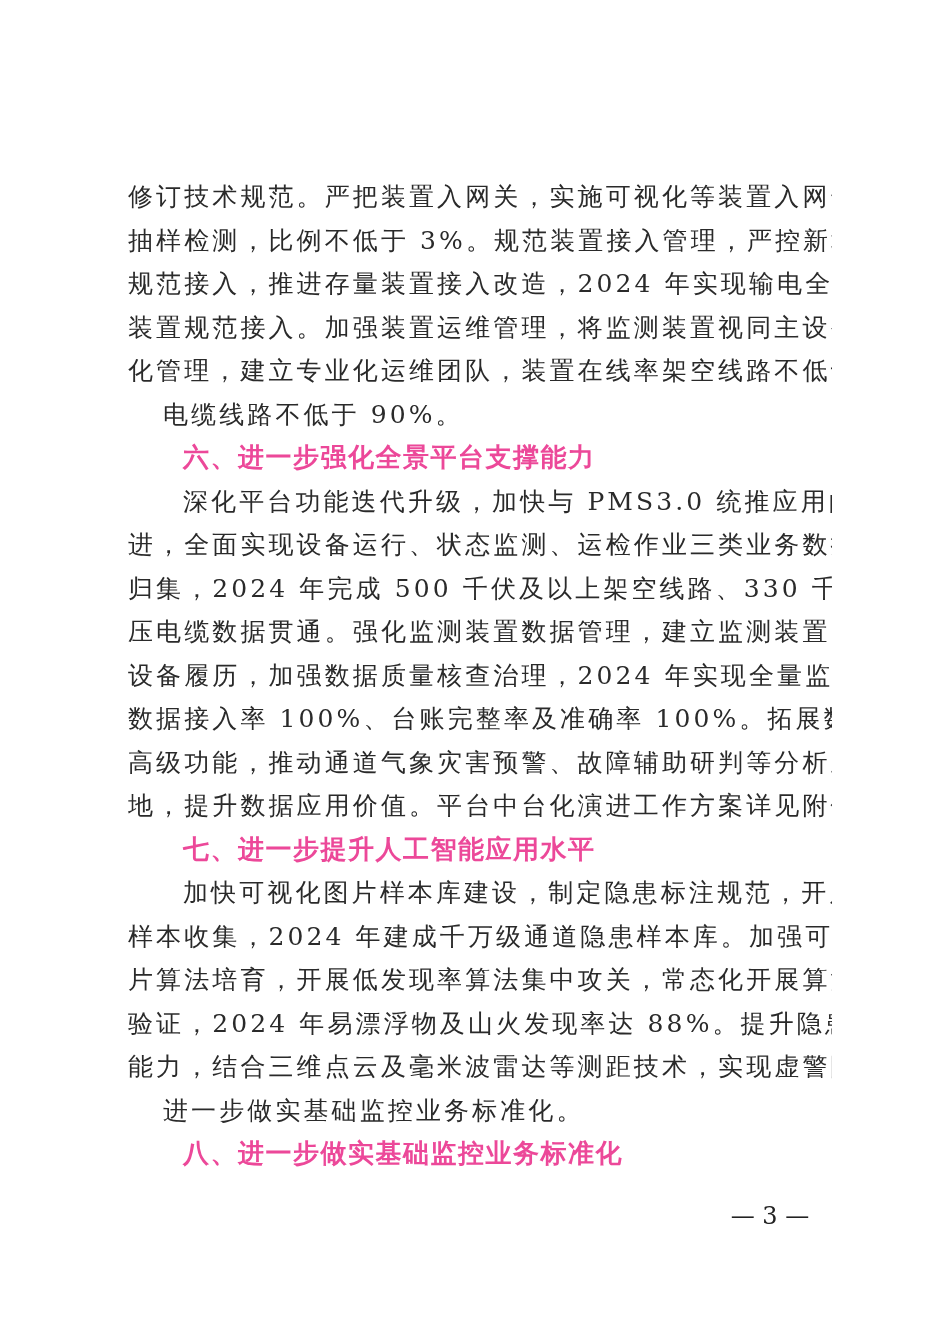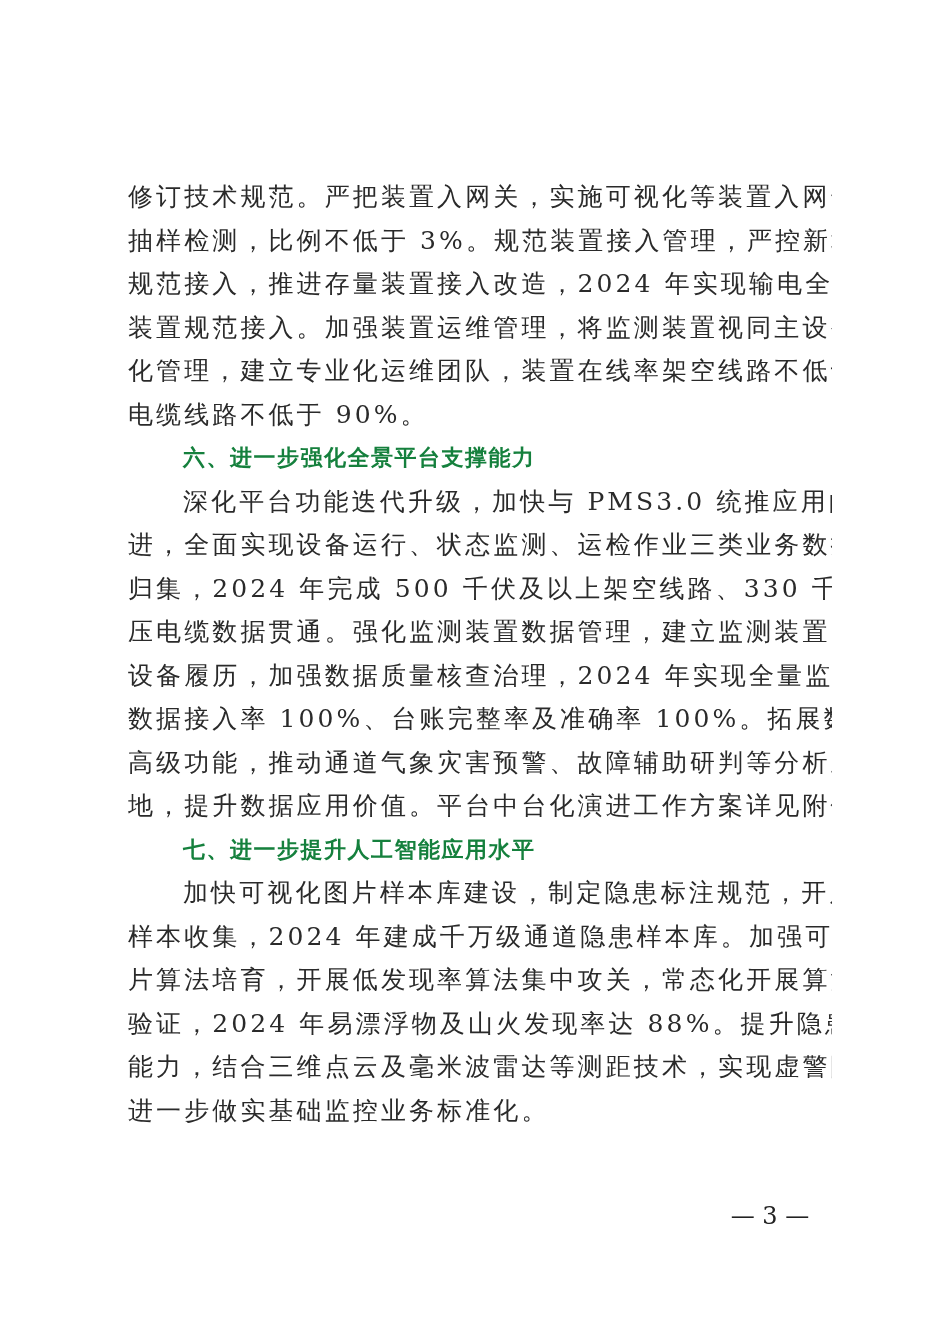--- a/index.html
+++ b/index.html
@@ -33,32 +33,33 @@
       color: #2a2a2a;
       white-space: nowrap;
       font-family: "DejaVu Serif", "Liberation Serif", serif;
       letter-spacing: 3.1px;
       text-align: justify;
       text-align-last: justify;
       overflow: hidden;
     }
     .line.last {
       text-align-last: left;
+      margin-left: 35px;
     }
     .line.indent {
       padding-left: 55px;
     }
     .line.heading {
       font-family: "DejaVu Sans", "Liberation Sans", sans-serif;
       font-weight: bold;
-      color: #15803d;
+      color: #ec4899;
       padding-left: 55px;
       text-align-last: left;
       letter-spacing: 1.5px;
-      font-size: 22px;
+      font-size: 26px;
     }
     .page-number {
       position: absolute;
       left: 725px;
       top: 1202px;
       width: 90px;
       text-align: center;
       font-family: "DejaVu Serif", "Liberation Serif", serif;
       font-size: 24px;
       color: #222222;
@@ -85,15 +86,16 @@
     <div class="line">数据接入率 100%、台账完整率及准确率 100%。拓展数据分析类</div>
     <div class="line">高级功能，推动通道气象灾害预警、故障辅助研判等分析应用落</div>
     <div class="line">地，提升数据应用价值。平台中台化演进工作方案详见附件 3、4。</div>
     <div class="line heading">七、进一步提升人工智能应用水平</div>
     <div class="line indent">加快可视化图片样本库建设，制定隐患标注规范，开展稀缺</div>
     <div class="line">样本收集，2024 年建成千万级通道隐患样本库。加强可视化图</div>
     <div class="line">片算法培育，开展低发现率算法集中攻关，常态化开展算法测试</div>
     <div class="line">验证，2024 年易漂浮物及山火发现率达 88%。提升隐患辅助分析</div>
     <div class="line">能力，结合三维点云及毫米波雷达等测距技术，实现虚警隐患去</div>
     <div class="line last">进一步做实基础监控业务标准化。</div>
+    <div class="line heading">八、进一步做实基础监控业务标准化</div>
   </div>
   <div class="page-number">— 3 —</div>
 </div>
 
 </body></html>

